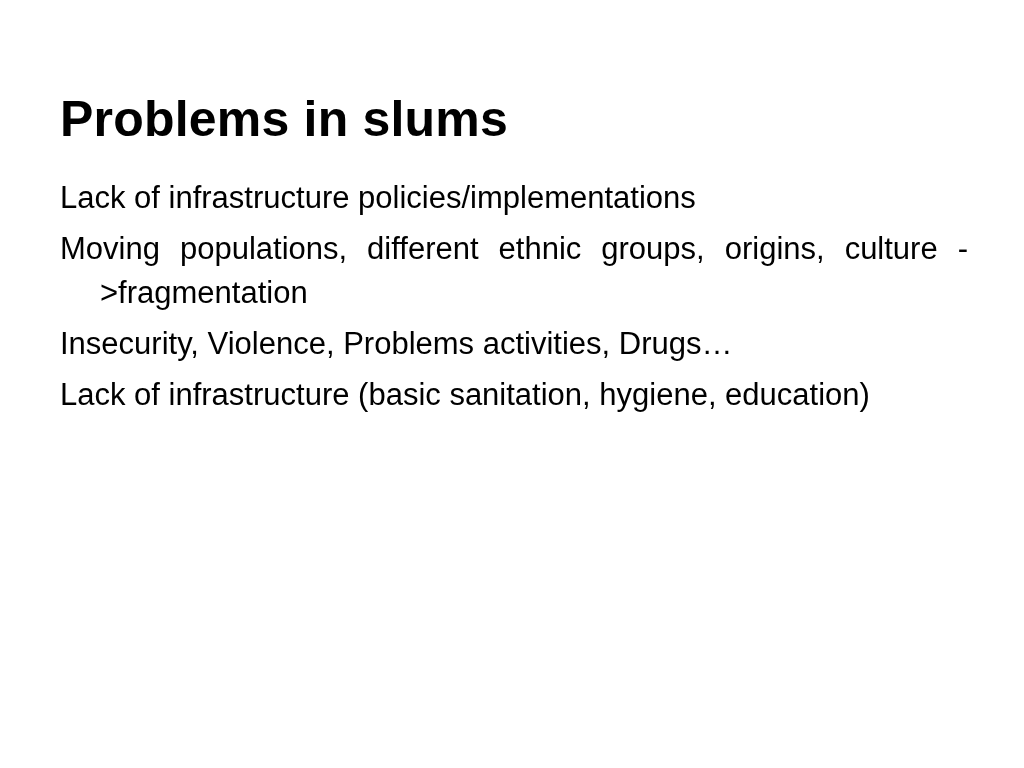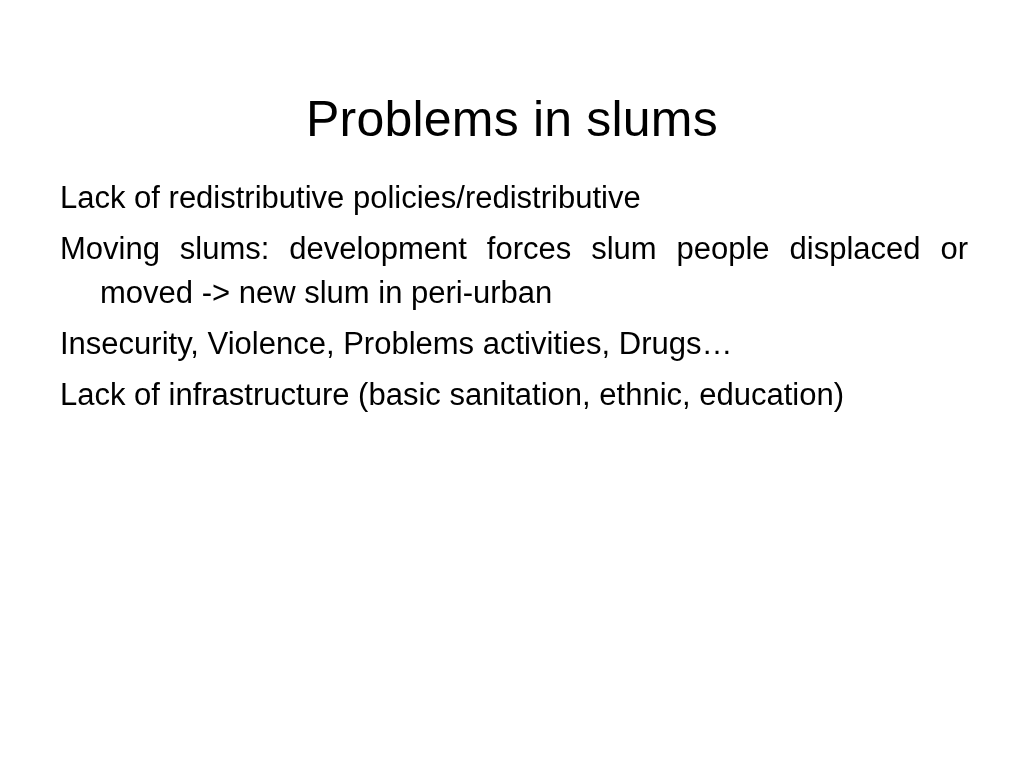--- a/index.html
+++ b/index.html
@@ -18,23 +18,22 @@
     position: relative;
     width: 1024px;
     height: 768px;
     box-sizing: border-box;
   }
   .slide-title {
     position: absolute;
     top: 58px;
     left: 60px;
     width: 904px;
-    text-align: center;
     font-size: 50px;
-    font-weight: normal;
+    font-weight: bold;
     line-height: 1.1;
     letter-spacing: 0.2px;
   }
   .body-list {
     position: absolute;
     top: 176px;
     left: 60px;
     width: 908px;
     list-style: none;
     margin: 0;
@@ -55,19 +54,19 @@
   }
 </style>
 </head>
 <body>
 
 <div class="slide">
 
   <h1 class="slide-title">Problems in slums</h1>
 
   <ul class="body-list">
-    <li class="body-item">Lack of redistributive policies/redistributive</li>
-    <li class="body-item">Moving slums: development forces slum people displaced or moved -&gt; new slum in peri-urban</li>
+    <li class="body-item">Lack of infrastructure policies/implementations</li>
+    <li class="body-item">Moving populations, different ethnic groups, origins, culture -&gt;fragmentation</li>
     <li class="body-item">Insecurity, Violence, Problems activities, Drugs…</li>
-    <li class="body-item">Lack of infrastructure (basic sanitation, ethnic, education)</li>
+    <li class="body-item">Lack of infrastructure (basic sanitation, hygiene, education)</li>
   </ul>
 
 </div>
 
 </body></html>

